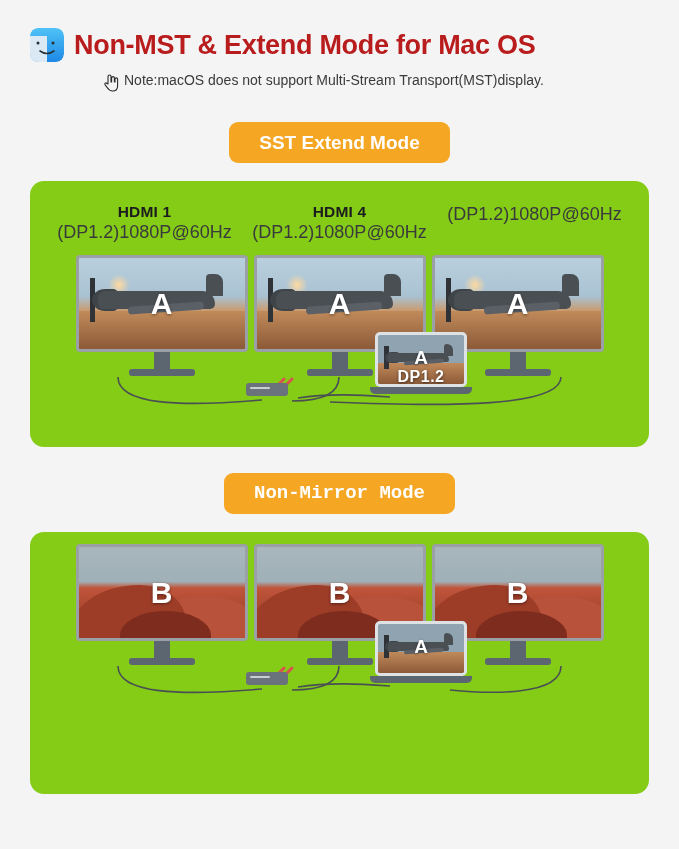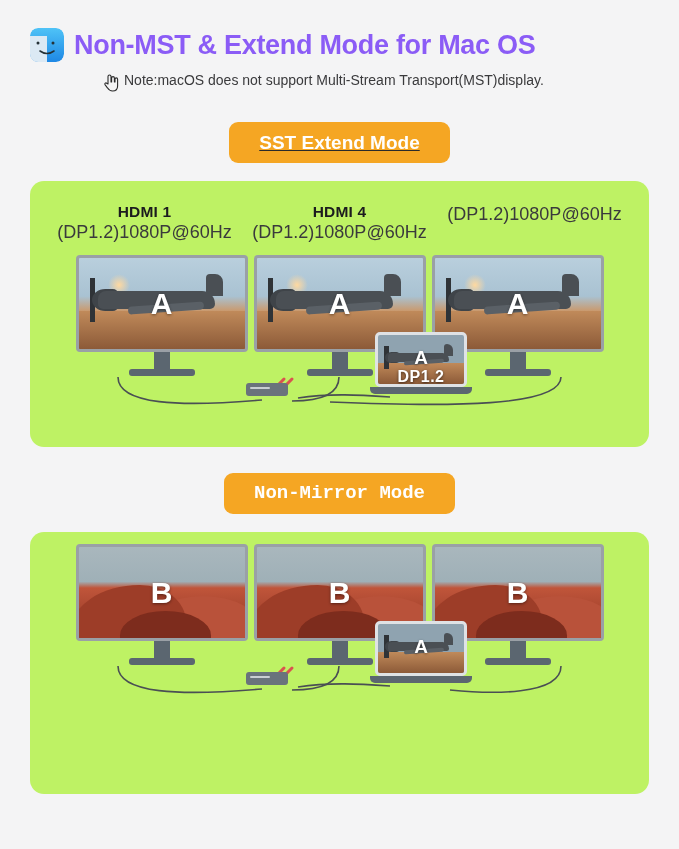--- a/index.html
+++ b/index.html
@@ -34,21 +34,21 @@
     height: 34px;
     border-radius: 8px;
     overflow: hidden;
     display: block;
     flex: 0 0 auto;
   }
   .title {
     font-size: 27px;
     font-weight: bold;
     letter-spacing: -0.3px;
-    color: #8b5cf6;
+    color: #b91c1c;
     white-space: nowrap;
   }
   .note-row {
     display: flex;
     align-items: flex-start;
     gap: 4px;
     margin-top: 10px;
     padding-left: 72px;
   }
   .note-text {
@@ -65,26 +65,26 @@
   .pill {
     background: #f5a623;
     color: #ffffff;
     font-size: 19px;
     font-weight: bold;
     border-radius: 9px;
     padding: 11px 30px;
     line-height: 1;
     white-space: nowrap;
   }
-  .pill-1 { margin-top: 26px; text-decoration: underline; }
+  .pill-1 { margin-top: 26px; }
   .pill-2 { margin-top: 26px; font-family: Liberation Mono, monospace; }
 
   
   .card {
-    background: #bef264;
+    background: #84cc16;
     border-radius: 14px;
     margin-top: 18px;
     position: relative;
     overflow: hidden;
   }
   .card-1 { height: 266px; }
   .card-2 { height: 262px; }
 
   .labels {
     display: flex;

